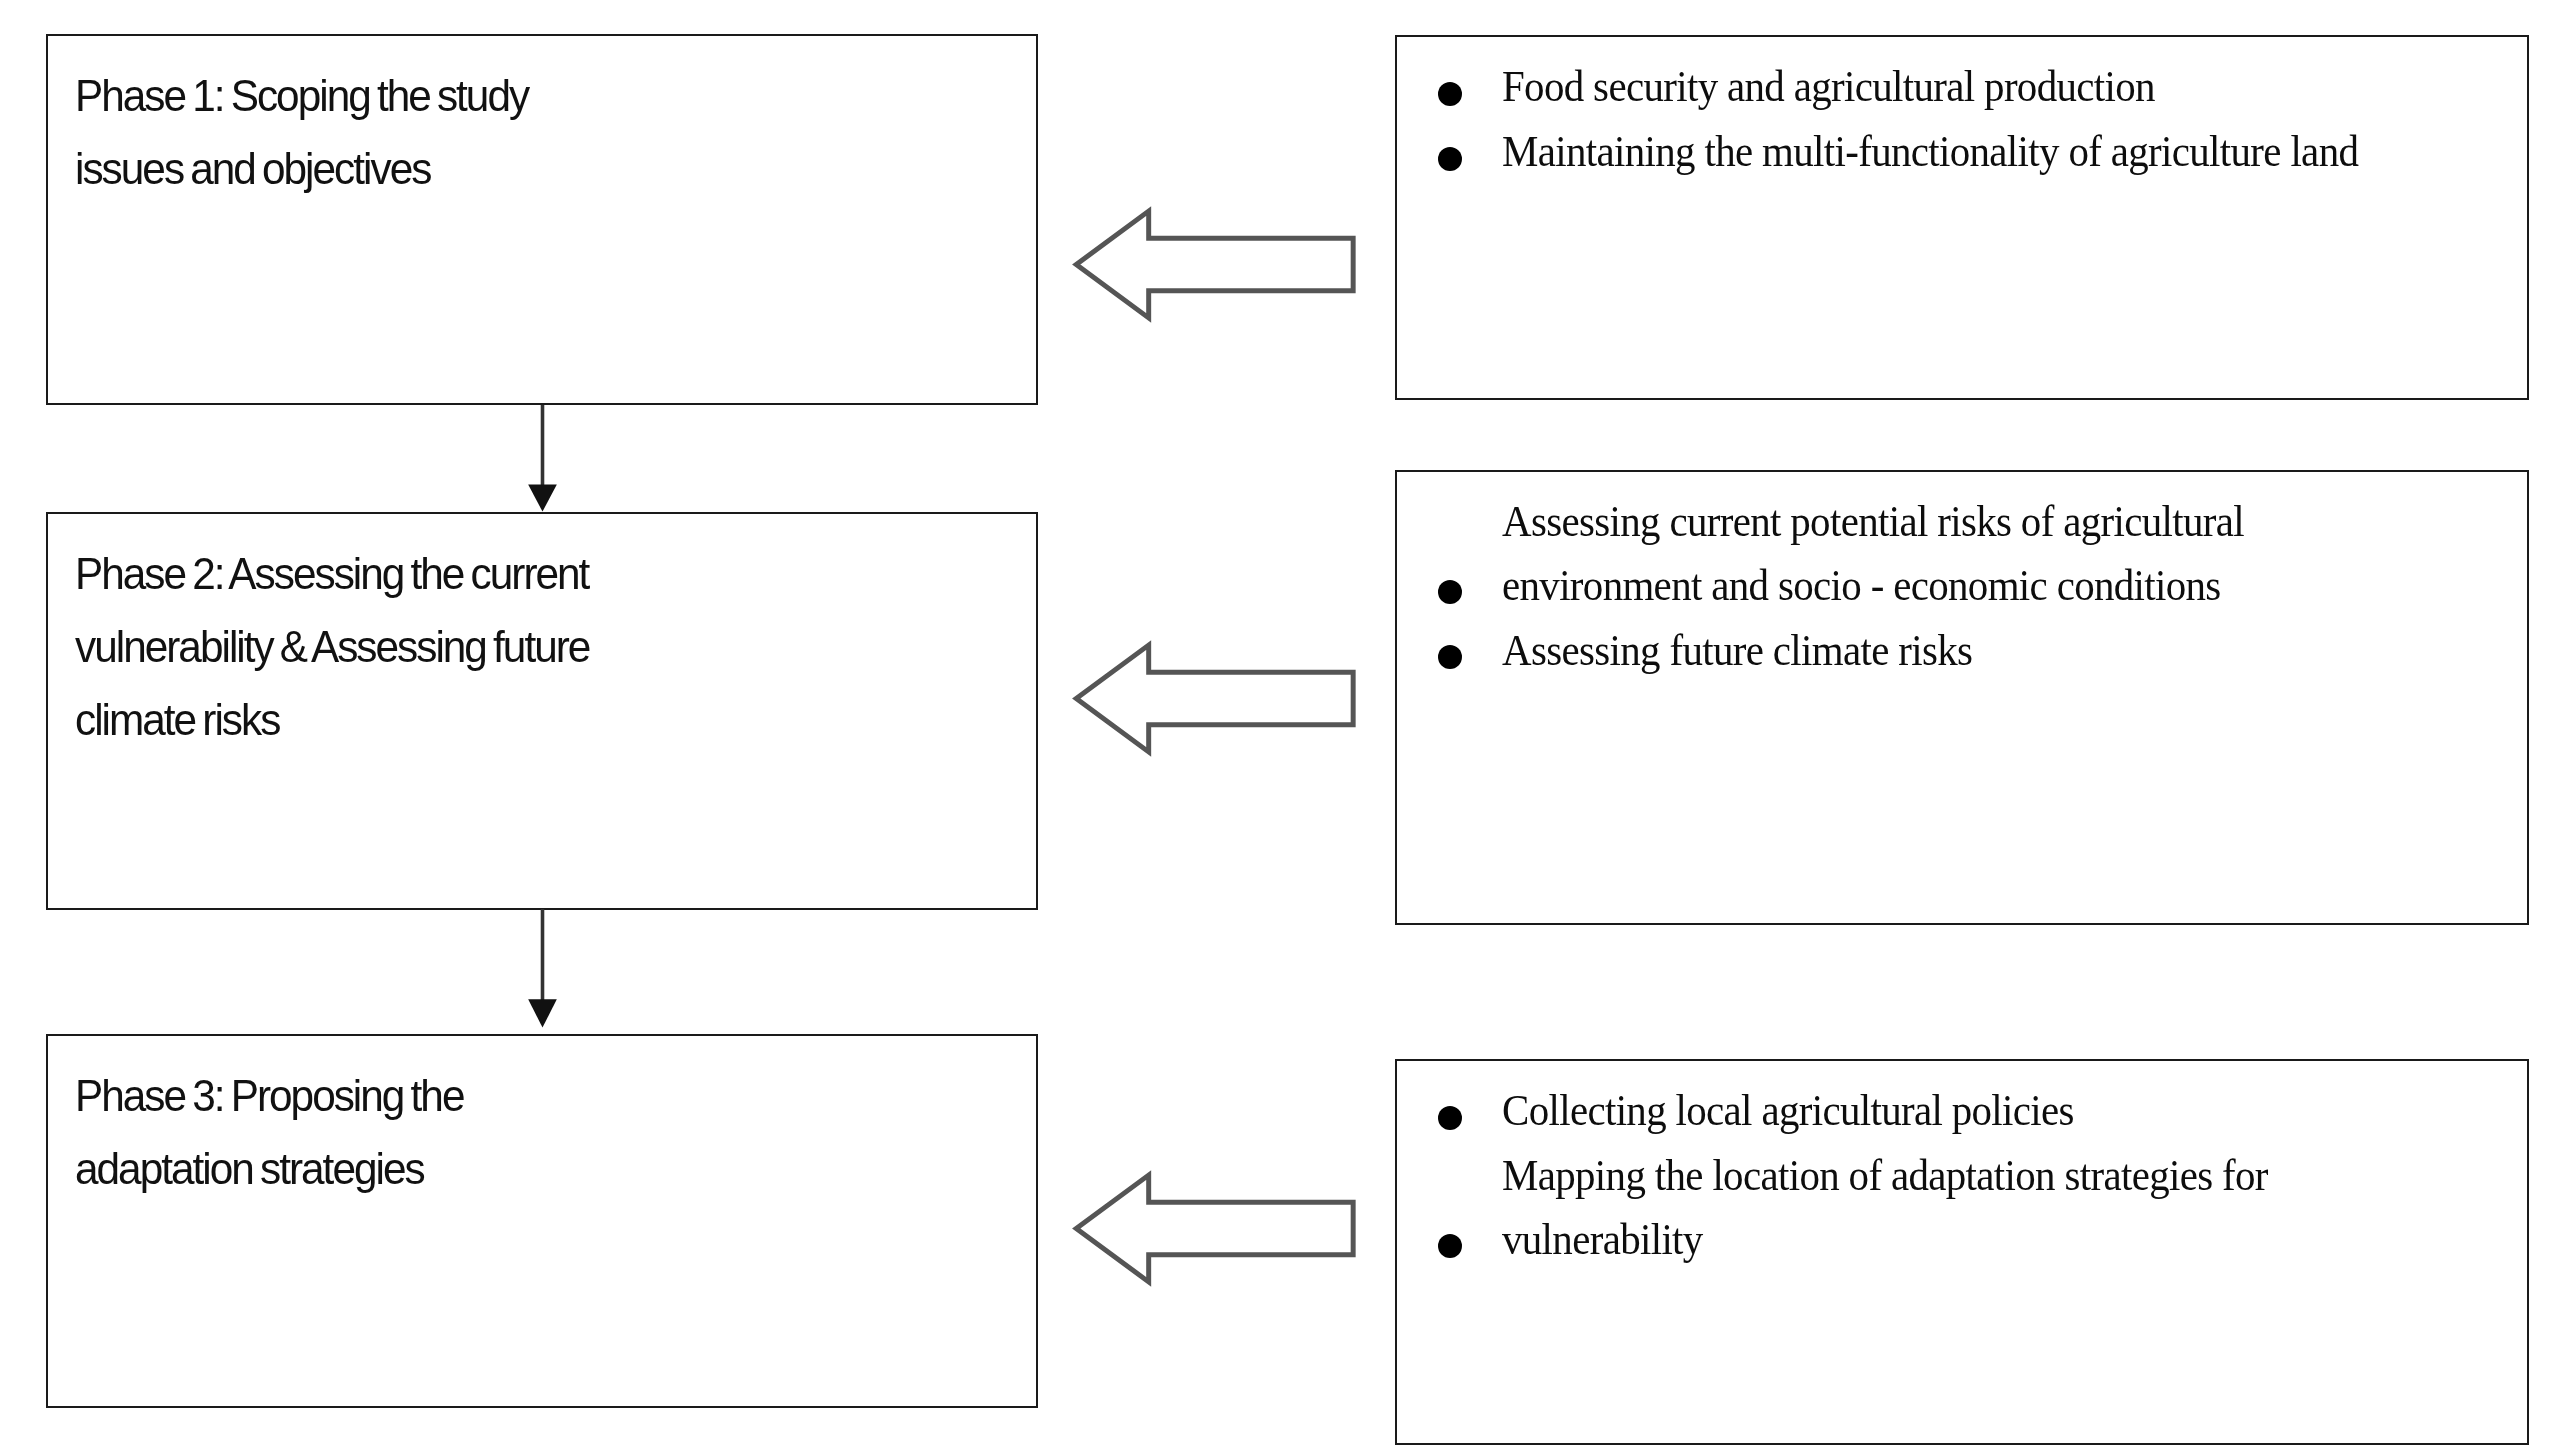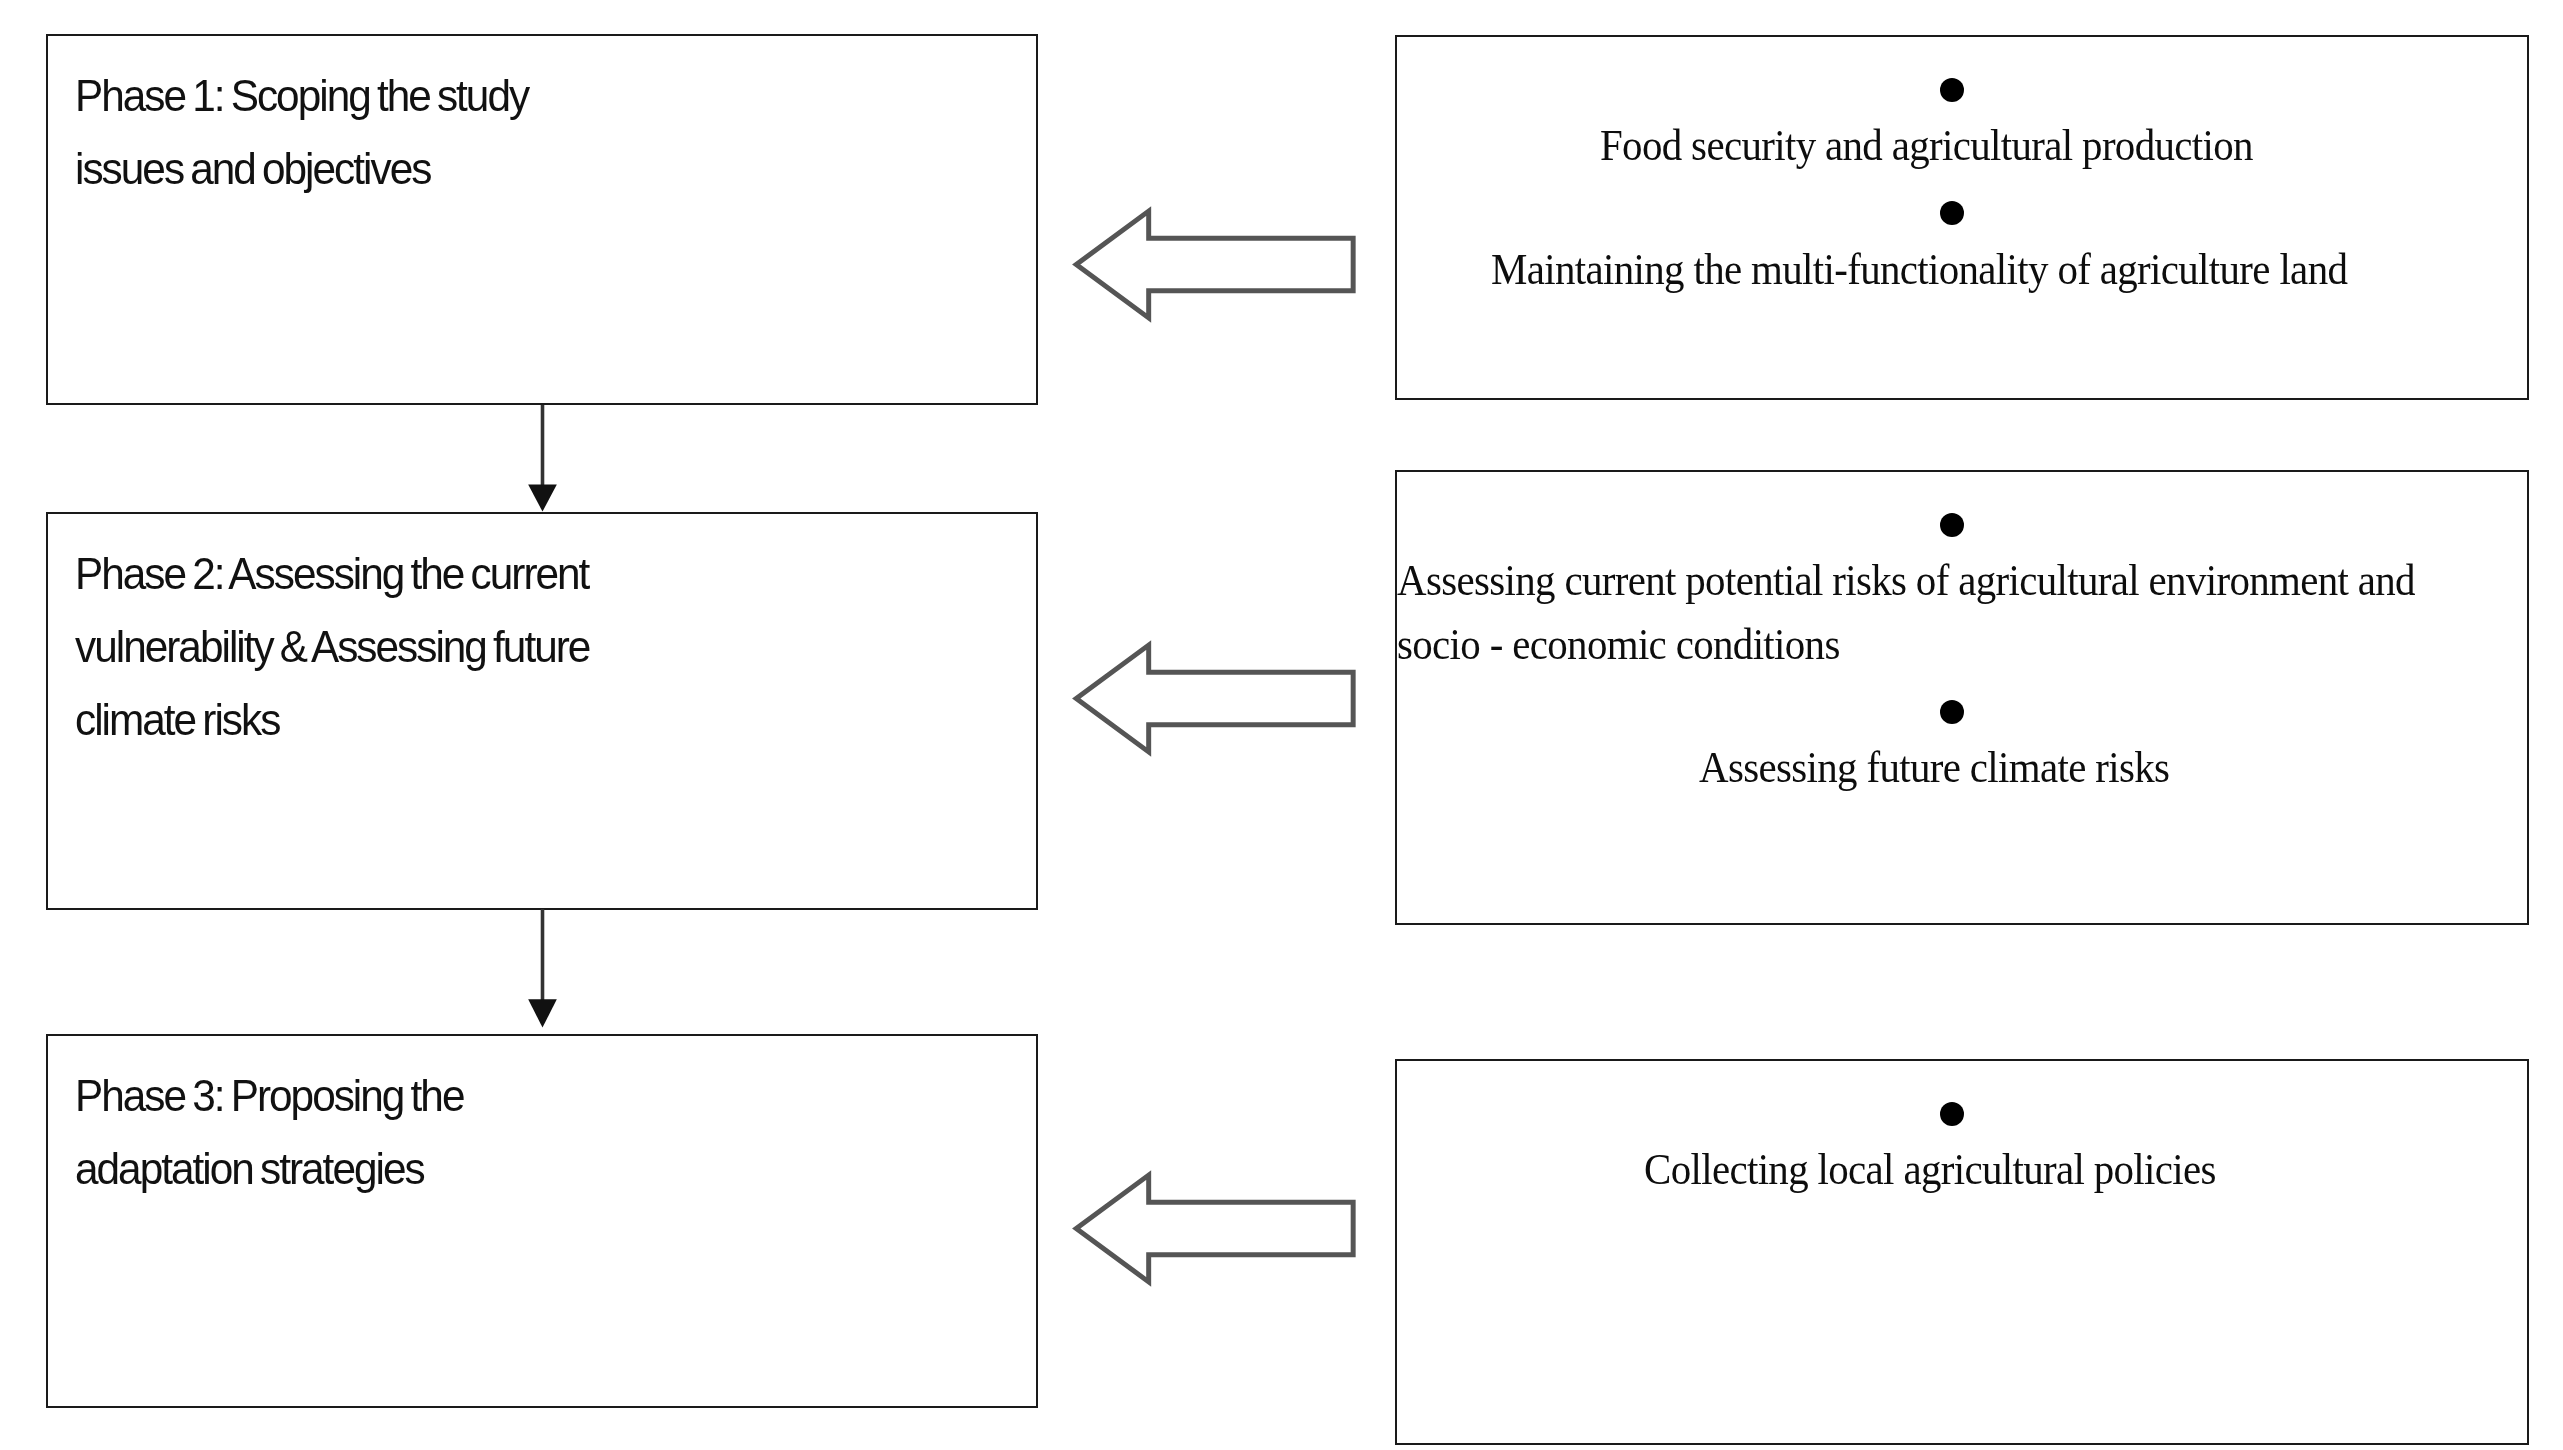--- a/index.html
+++ b/index.html
@@ -45,23 +45,22 @@
   .bullet-box {
     padding: 18.4px 21px 0 0;
   }
   .bullet-list {
     list-style: none;
     margin: 0;
     padding: 0;
   }
   .bullet-item {
     display: flex;
-    align-items: center;
+    align-items: flex-end;
     margin: 0 0 1.4px 0;
-    flex-direction: column;
   }
   .bullet-dot {
     flex: 0 0 auto;
     width: 105px;
     text-align: center;
     font-size: 40px;
     line-height: 1.44;
     color: #000000;
     font-family: "Liberation Serif", serif;
     padding-top: 1.4px;
@@ -183,17 +182,21 @@
       </li>
     </ul>
   </div>
 
   <div class="box bullet-box" style="left:1395px; top:1015px; width:1134px; height:386px;margin-top:44px;">
     <ul class="bullet-list">
       <li class="bullet-item">
         <span class="bullet-dot"><span></span></span>
         <span class="bullet-text">Collecting local agricultural policies</span>
       </li>
+      <li class="bullet-item">
+        <span class="bullet-dot"><span></span></span>
+        <span class="bullet-text">Mapping the location of adaptation strategies for vulnerability</span>
+      </li>
     </ul>
   </div>
 
 </div>
 
 
 </body></html>

